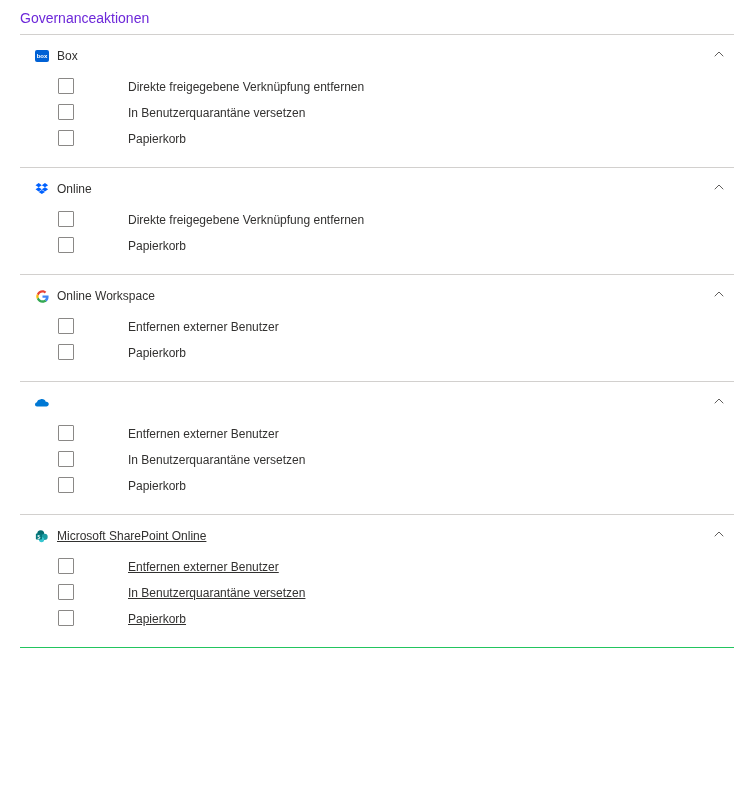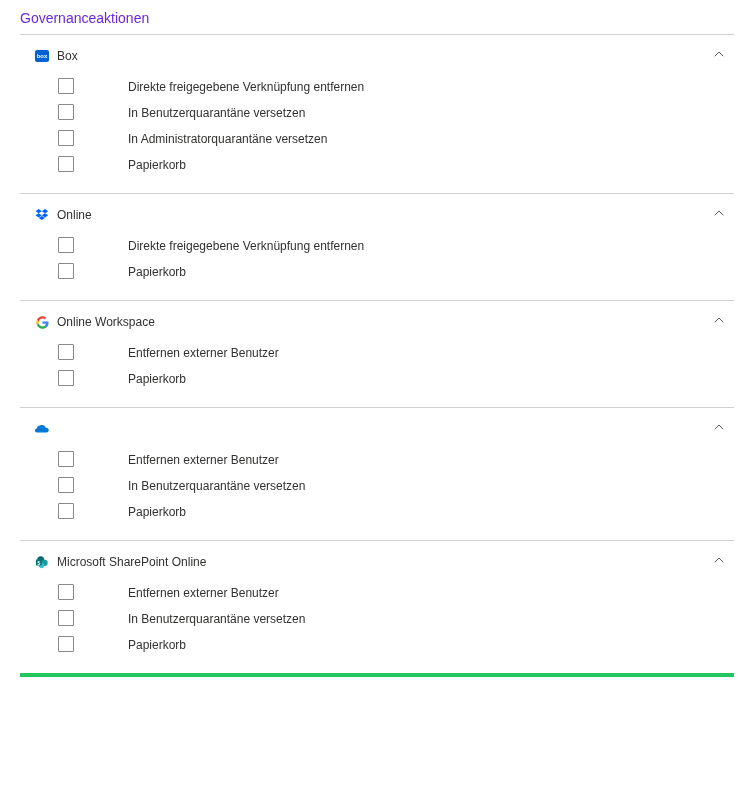--- a/index.html
+++ b/index.html
@@ -15,21 +15,22 @@
     font-size: 14px;
     font-weight: 400;
     color: #6d28d9;
     padding-bottom: 8px;
   }
   .section {
     border-top: 1px solid #d2d0ce;
     padding: 0;
   }
   .section:last-child {
-    border-bottom: 4px solid #22c55e;
+    border-bottom: 1px solid #22c55e;
+    text-decoration: underline;
   }
   .section-header {
     display: flex;
     align-items: flex-end;
     padding: 14px 0 10px 15px;
     cursor: pointer;
     position: relative;
   }
   .section-header .app-icon {
     width: 14px;
@@ -116,24 +117,20 @@
         <div class="option-row">
           <div class="checkbox"></div>
           <span class="option-label">Direkte freigegebene Verknüpfung entfernen</span>
         </div>
         <div class="option-row">
           <div class="checkbox"></div>
           <span class="option-label">In Benutzerquarantäne versetzen</span>
         </div>
         <div class="option-row">
           <div class="checkbox"></div>
-          <span class="option-label">In Administratorquarantäne versetzen</span>
-        </div>
-        <div class="option-row">
-          <div class="checkbox"></div>
           <span class="option-label">Papierkorb</span>
         </div>
       </div>
     </div>
     <div class="section">
       <div class="section-header">
         <span class="app-icon">
           <svg width="14" height="14" viewBox="0 0 24 24">
             <path fill="#0061ff" d="M6 2l6 4-6 4-6-4 6-4zm12 0l6 4-6 4-6-4 6-4zM6 10l6 4-6 4-6-4 6-4zm12 0l6 4-6 4-6-4 6-4zM12 15l6 4-6 4-6-4 6-4z" transform="scale(0.9) translate(1,0)"></path>
           </svg>

